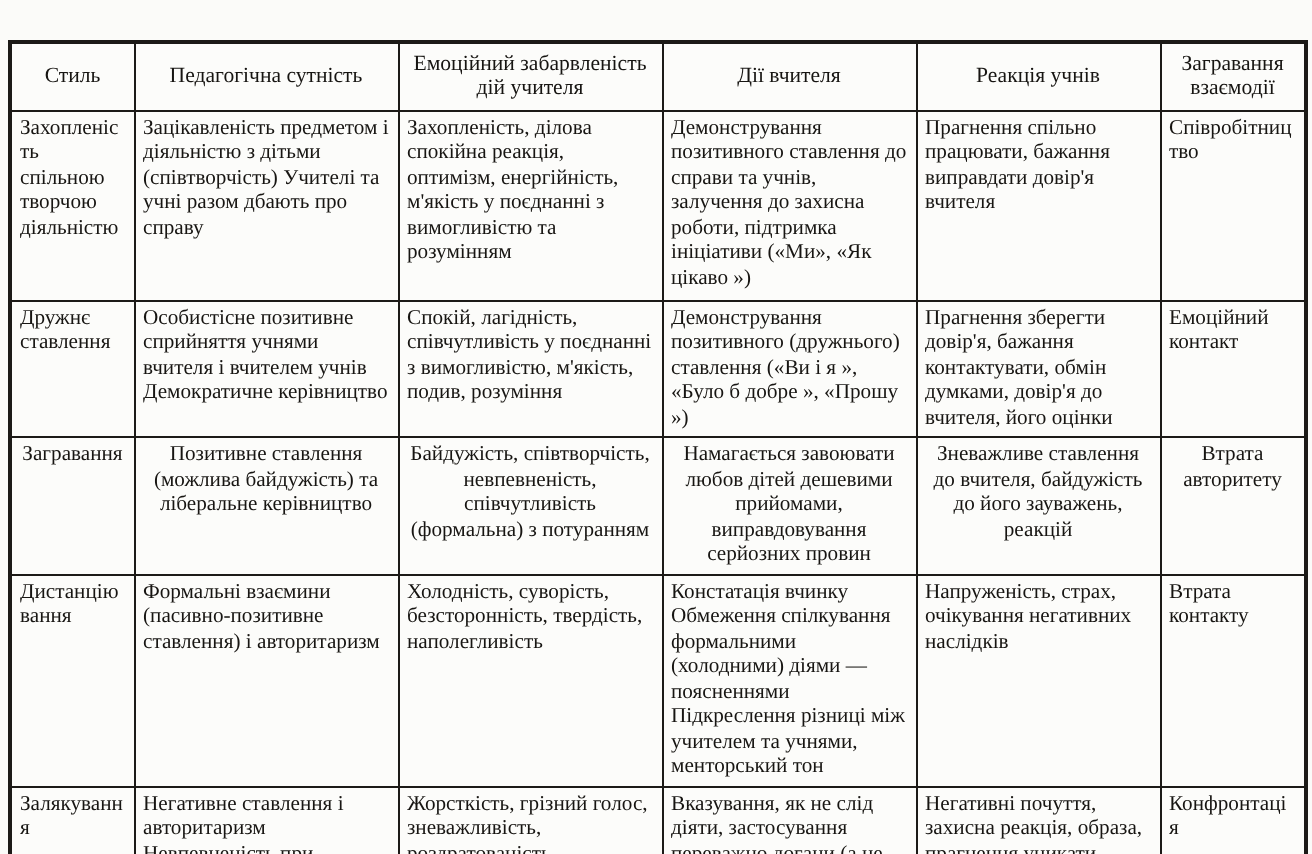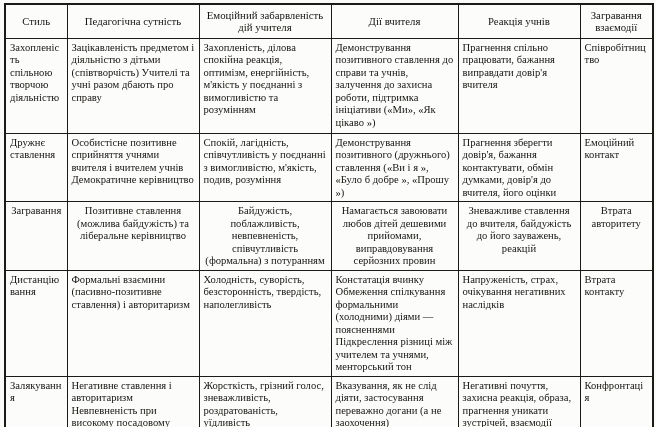--- a/index.html
+++ b/index.html
@@ -6,21 +6,21 @@
     html, body {
       width: 656px; height: 427px;
       background: #fbfbf9;
       font-family: "Liberation Serif", "DejaVu Serif", serif;
       color: #171512;
       overflow: hidden;
     }
     .scan-page {
       position: relative;
       width: 656px; height: 427px;
-      padding: 3px 4px 4px 4px;
+      padding: 20px 4px 4px 4px;
     }
     table.pedagogy-table {
       width: 648px;
       border-collapse: collapse;
       table-layout: fixed;
       background: #fcfcfa;
       border: 2px solid #1c1a17;
     }
     th, td {
       border: 1.4px solid #1c1a17;
@@ -88,21 +88,21 @@
         <td>Дружнє ставлення</td>
         <td>Особистісне позитивне сприйняття учнями вчителя і вчителем учнів Демократичне керівництво</td>
         <td>Спокій, лагідність, співчутливість у поєднанні з вимогливістю, м'якість, подив, розуміння</td>
         <td>Демонстрування позитивного (дружнього) ставлення («Ви і я », «Було б добре », «Прошу »)</td>
         <td>Прагнення зберегти довір'я, бажання контактувати, обмін думками, довір'я до вчителя, його оцінки</td>
         <td>Емоційний контакт</td>
       </tr>
       <tr class="r2">
         <td>Загравання</td>
         <td>Позитивне ставлення (можлива байдужість) та ліберальне керівництво</td>
-        <td>Байдужість, поблажливість, невпевненість, співчутливість (формальна) з потуранням</td>
+        <td>Байдужість, співтворчість, невпевненість, співчутливість (формальна) з потуранням</td>
         <td>Намагається завоювати любов дітей дешевими прийомами, виправдовування серйозних провин</td>
         <td>Зневажливе ставлення до вчителя, байдужість до його зауважень, реакцій</td>
         <td>Втрата авторитету</td>
       </tr>
       <tr class="r3">
         <td>Дистанціювання</td>
         <td>Формальні взаємини (пасивно-позитивне ставлення) і авторитаризм</td>
         <td>Холодність, суворість, безсторонність, твердість, наполегливість</td>
         <td>Констатація вчинку Обмеження спілкування формальними (холодними) діями — поясненнями Підкреслення різниці між учителем та учнями, менторський тон</td>
         <td>Напруженість, страх, очікування негативних наслідків</td>

